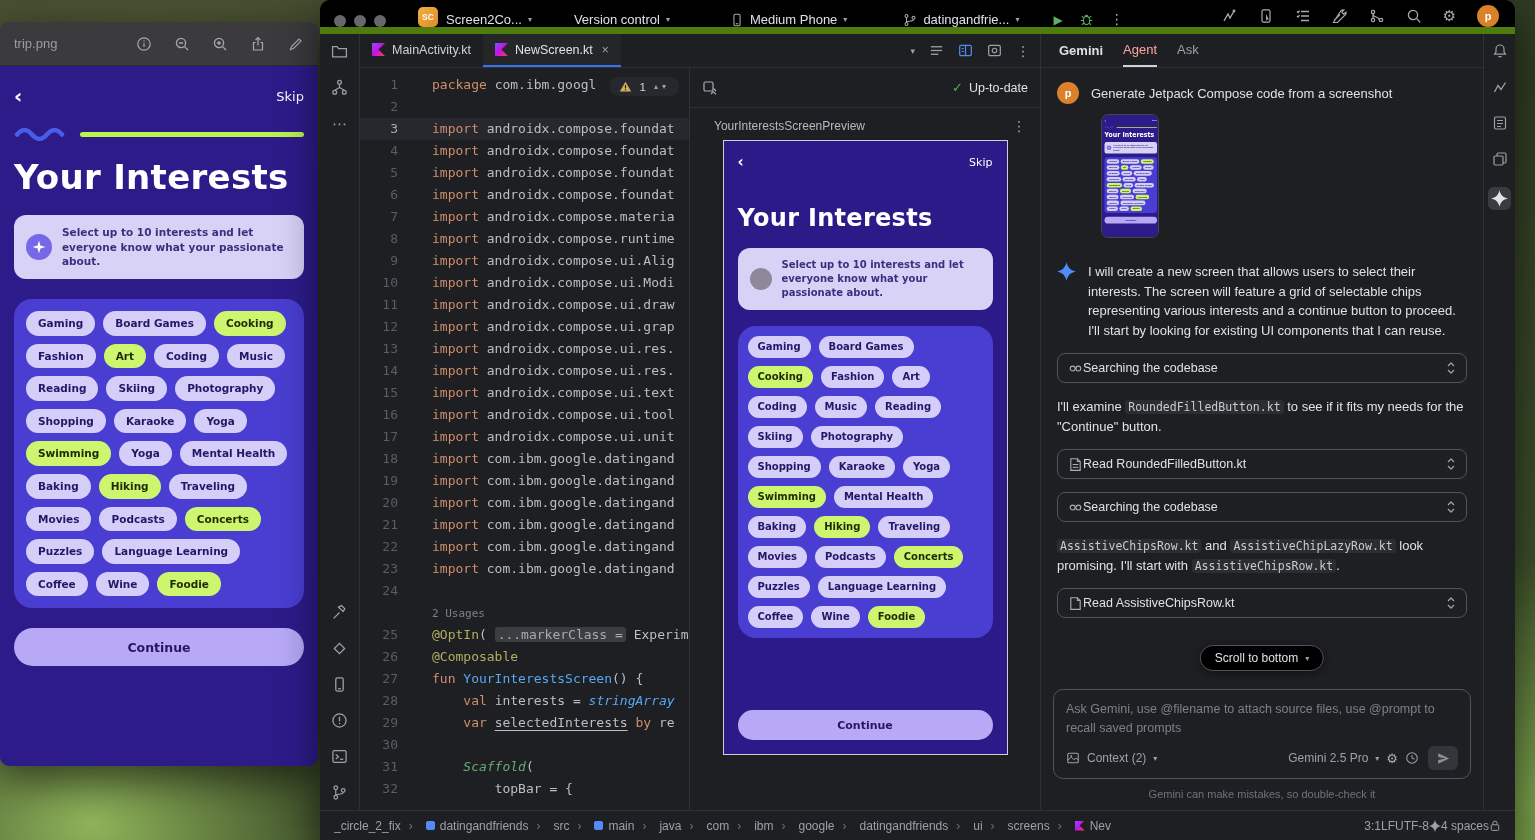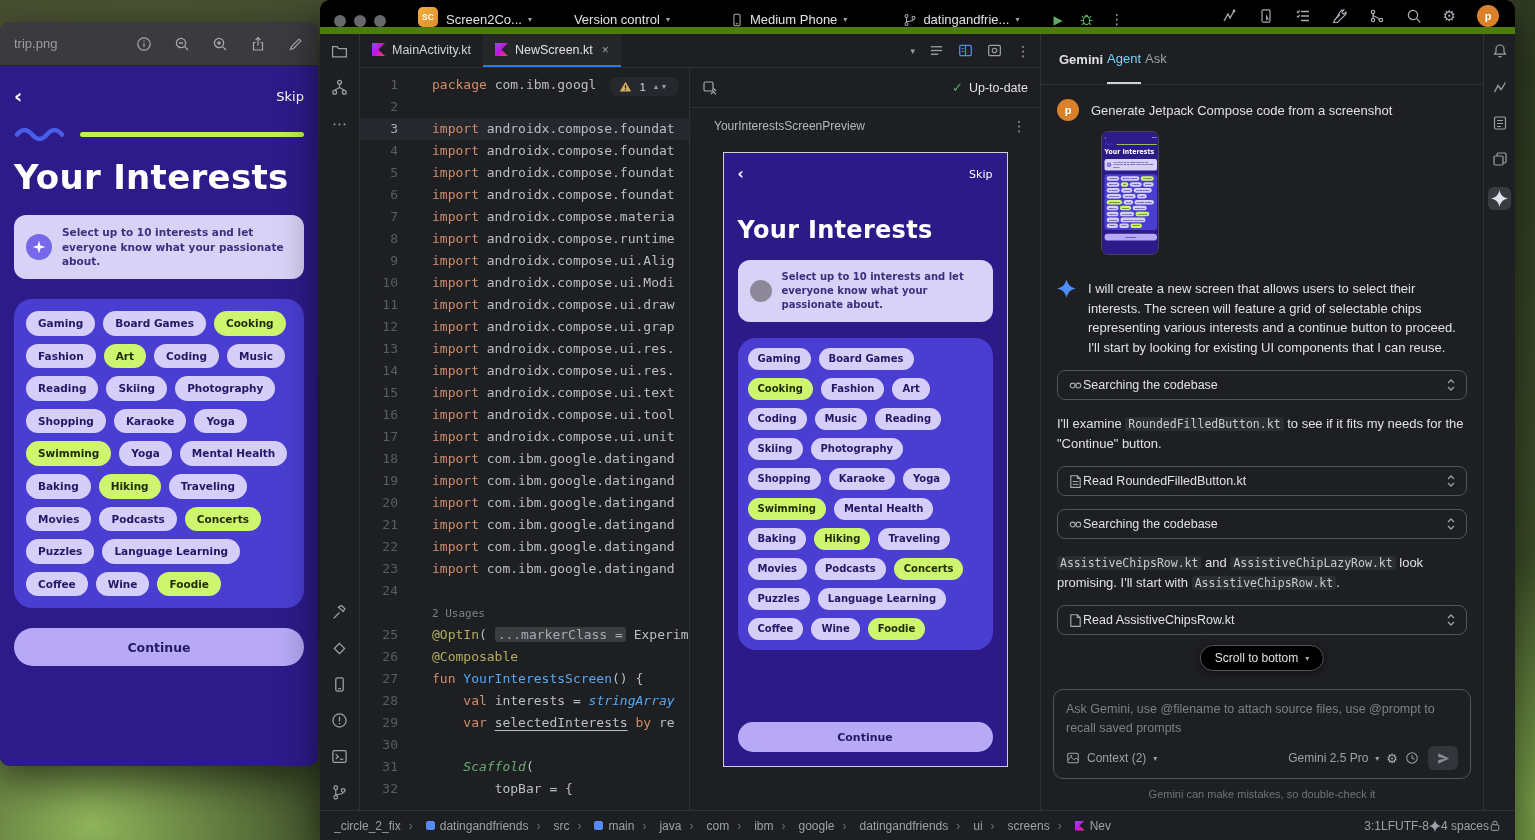--- a/index.html
+++ b/index.html
@@ -97,28 +97,28 @@
   .tk-fold { background:#3b3e41; color:#a6abb3; border-radius:3px; padding:0 3px; }
   .tk-hint { color:#7d818a; font-size:11px; }
   .inspect { position:absolute; top:9px; right:10px; display:flex; align-items:center; gap:8px; background:#26282e; border-radius:8px; padding:3px 9px; font-size:11.5px; color:#cfd2d8; }
   .inspect .chevs { color:#9da0a8; font-size:8px; letter-spacing:4px; }
 
   .preview-pane { flex:1; display:flex; flex-direction:column; overflow:hidden; }
   .pv-toolbar { height:40px; border-bottom:1px solid #2f3135; display:flex; align-items:center; padding:0 12px; flex-shrink:0; color:#a8abb2; }
   .pv-status { margin-left:auto; display:flex; align-items:center; gap:6px; font-size:12.5px; color:#dfe1e5; }
   .pv-check { color:#5fad65; font-size:13px; }
   .pv-canvas { flex:1; display:flex; flex-direction:column; align-items:center; }
-  .pv-label-row { width:100%; display:flex; align-items:center; justify-content:space-between; padding:10px 14px 18px 24px; color:#b6b9bf; font-size:12px; }
+  .pv-label-row { width:100%; display:flex; align-items:center; justify-content:space-between; padding:10px 14px 6px 24px; color:#b6b9bf; font-size:12px; }
   .dots-v { color:#9da0a8; font-size:14px; }
 
   
   .gm { width:443px; flex-shrink:0; border-left:1px solid #2f3135; display:flex; flex-direction:column; background:#1e1f22; }
-  .gm-header { height:51px; display:flex; align-items:center; gap:4px; padding:0 18px; border-bottom:1px solid #2f3135; flex-shrink:0; }
+  .gm-header { height:34px; display:flex; align-items:center; gap:20px; padding:0 18px; border-bottom:1px solid #2f3135; flex-shrink:0; }
   .gm-title { font-weight:700; font-size:13px; color:#dfe1e5; }
-  .gm-tab { font-size:13px; color:#7dd3fc; height:100%; display:flex; align-items:center; border-bottom:2px solid transparent; }
+  .gm-tab { font-size:13px; color:#fca5a5; height:100%; display:flex; align-items:center; border-bottom:2px solid transparent; }
   .gm-tab.sel { border-bottom-color:#cfd2d8; }
   .gm-tab.dim { color:#9da0a8; }
   .gm-chat { flex:1; overflow:hidden; padding:14px 16px 0; position:relative; }
   .user-row { display:flex; gap:12px; align-items:center; }
   .user-text { font-size:13px; color:#dfe1e5; }
   .thumb-wrap { width:58px; height:124px; border-radius:7px; overflow:hidden; margin:10px 0 0 44px; border:1px solid #44464c; }
   .thumb-scale { transform:scale(.181); transform-origin:0 0; }
   .resp-row { display:flex; gap:12px; margin-top:24px; }
   .gm-p { font-size:13px; line-height:1.5; color:#dfe1e5; }
   .gm-p.block { margin-top:14px; }

